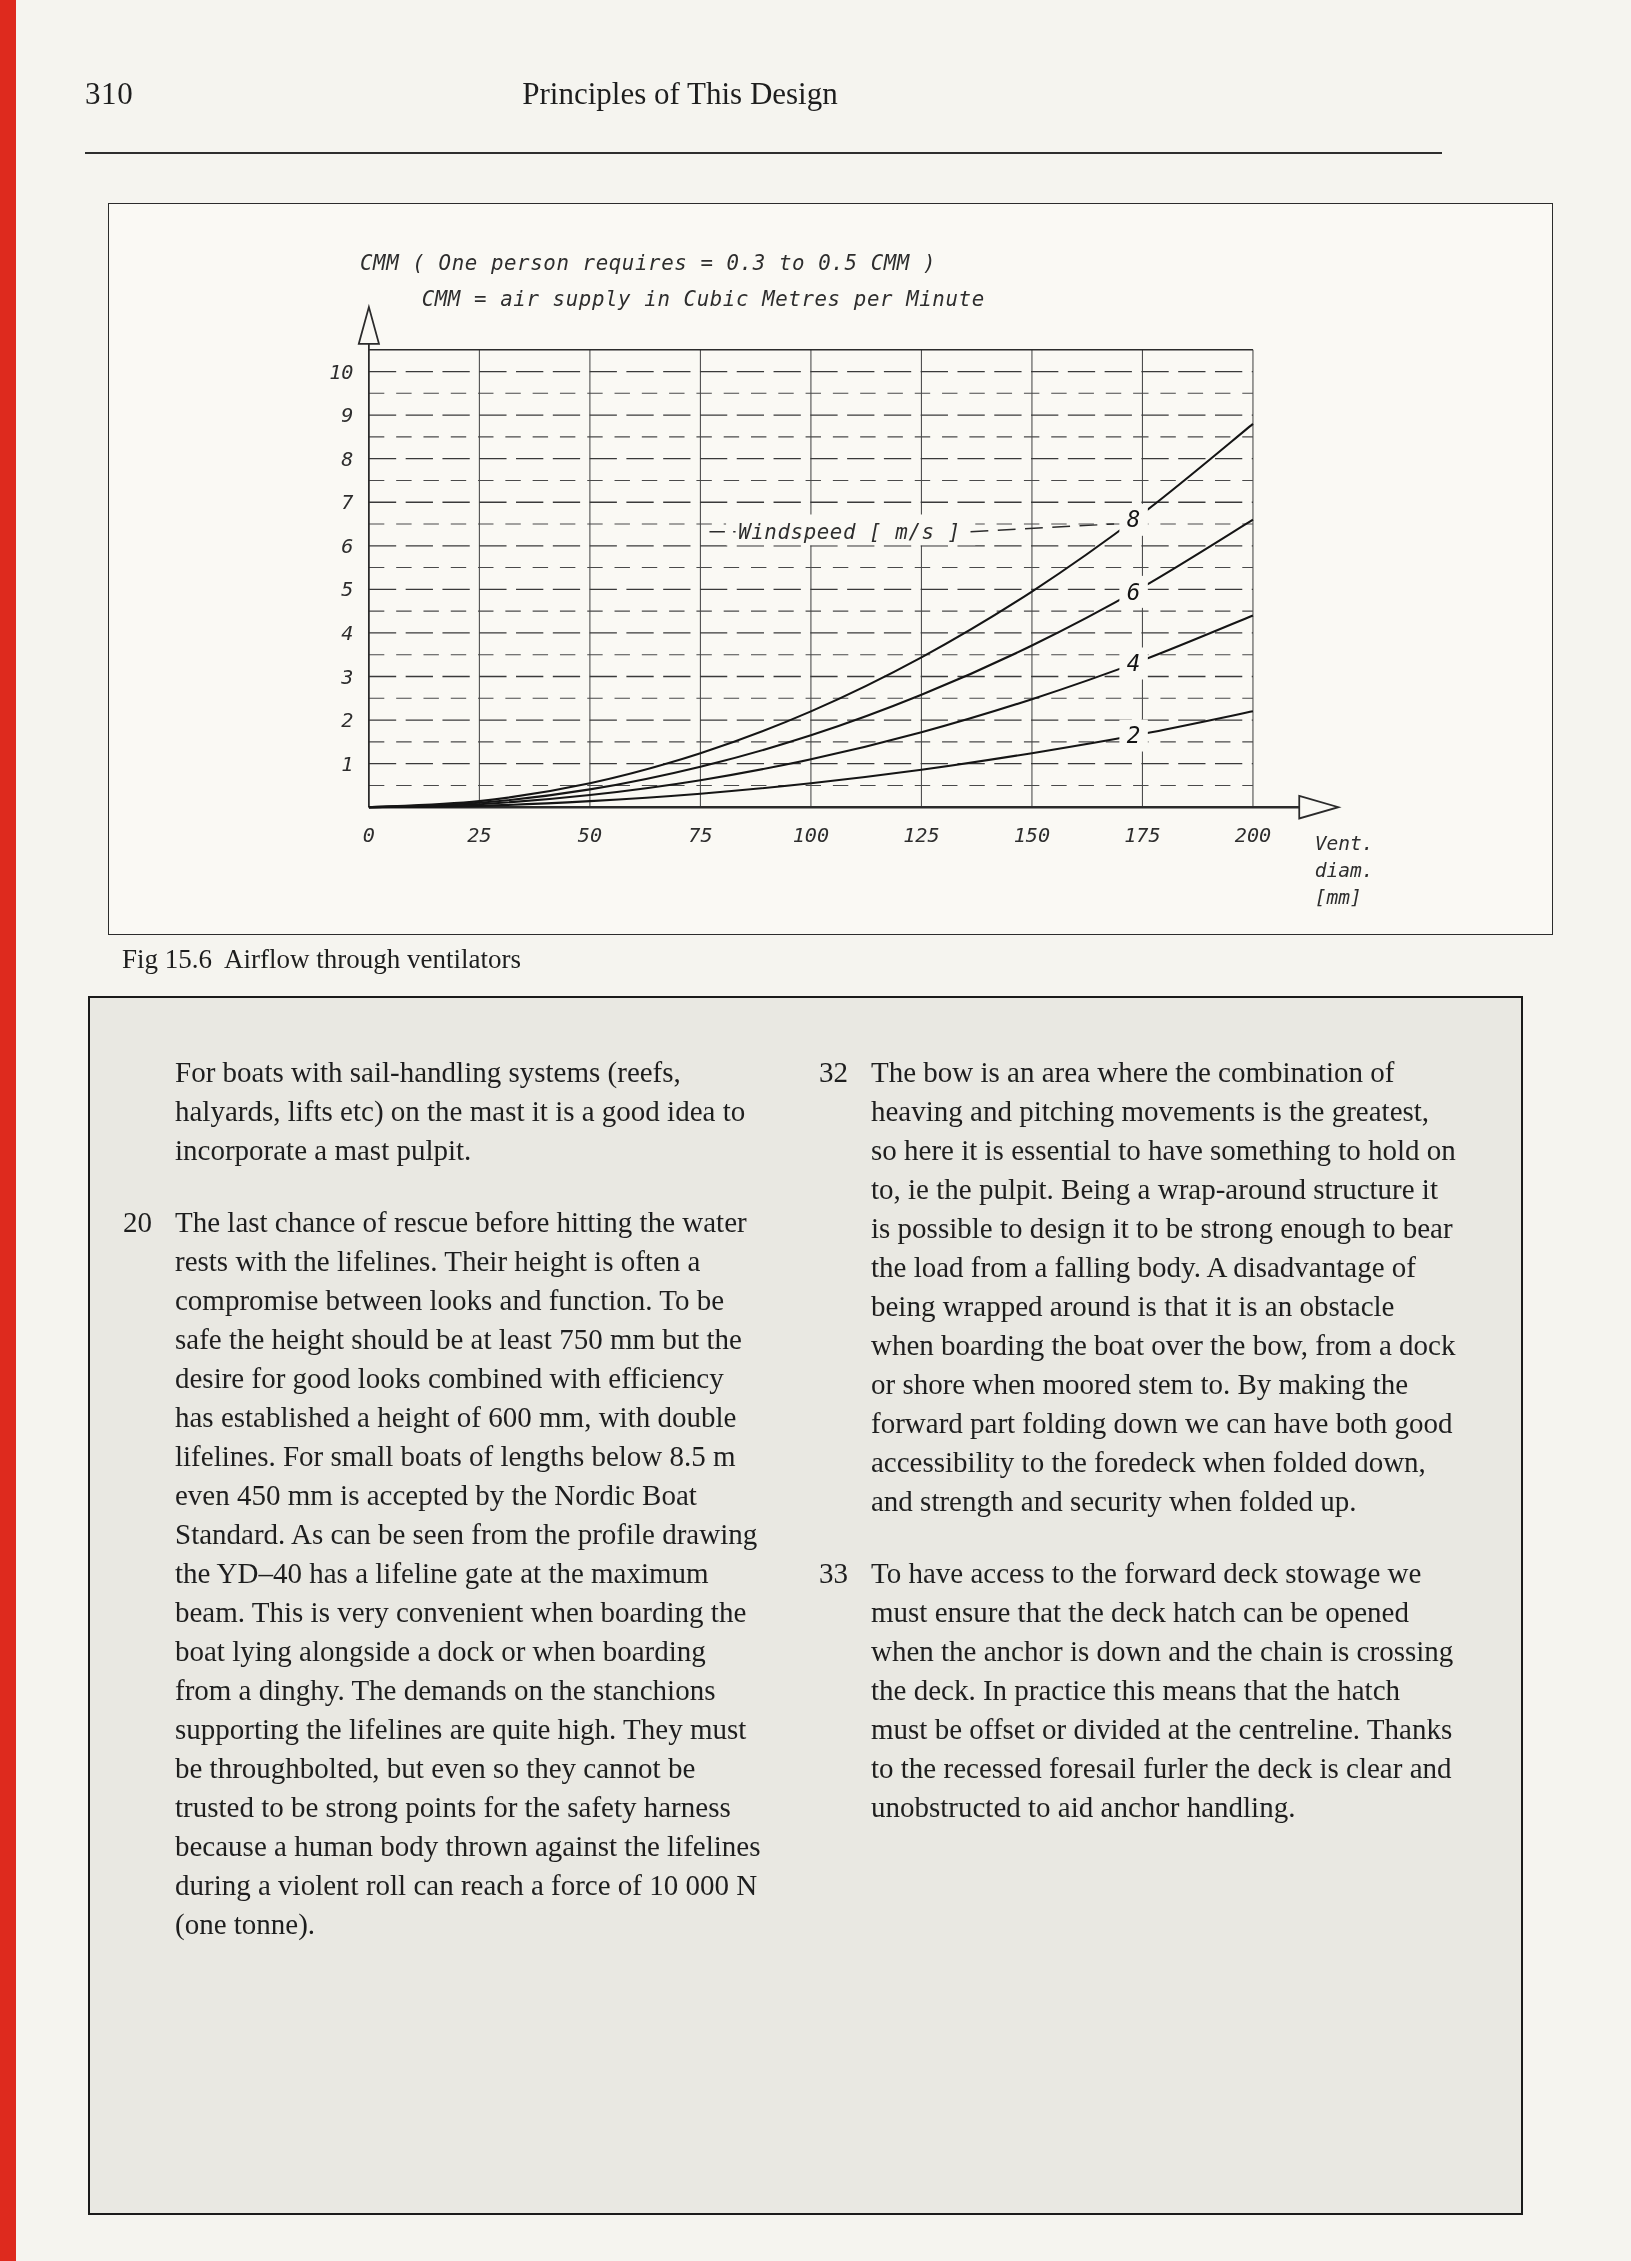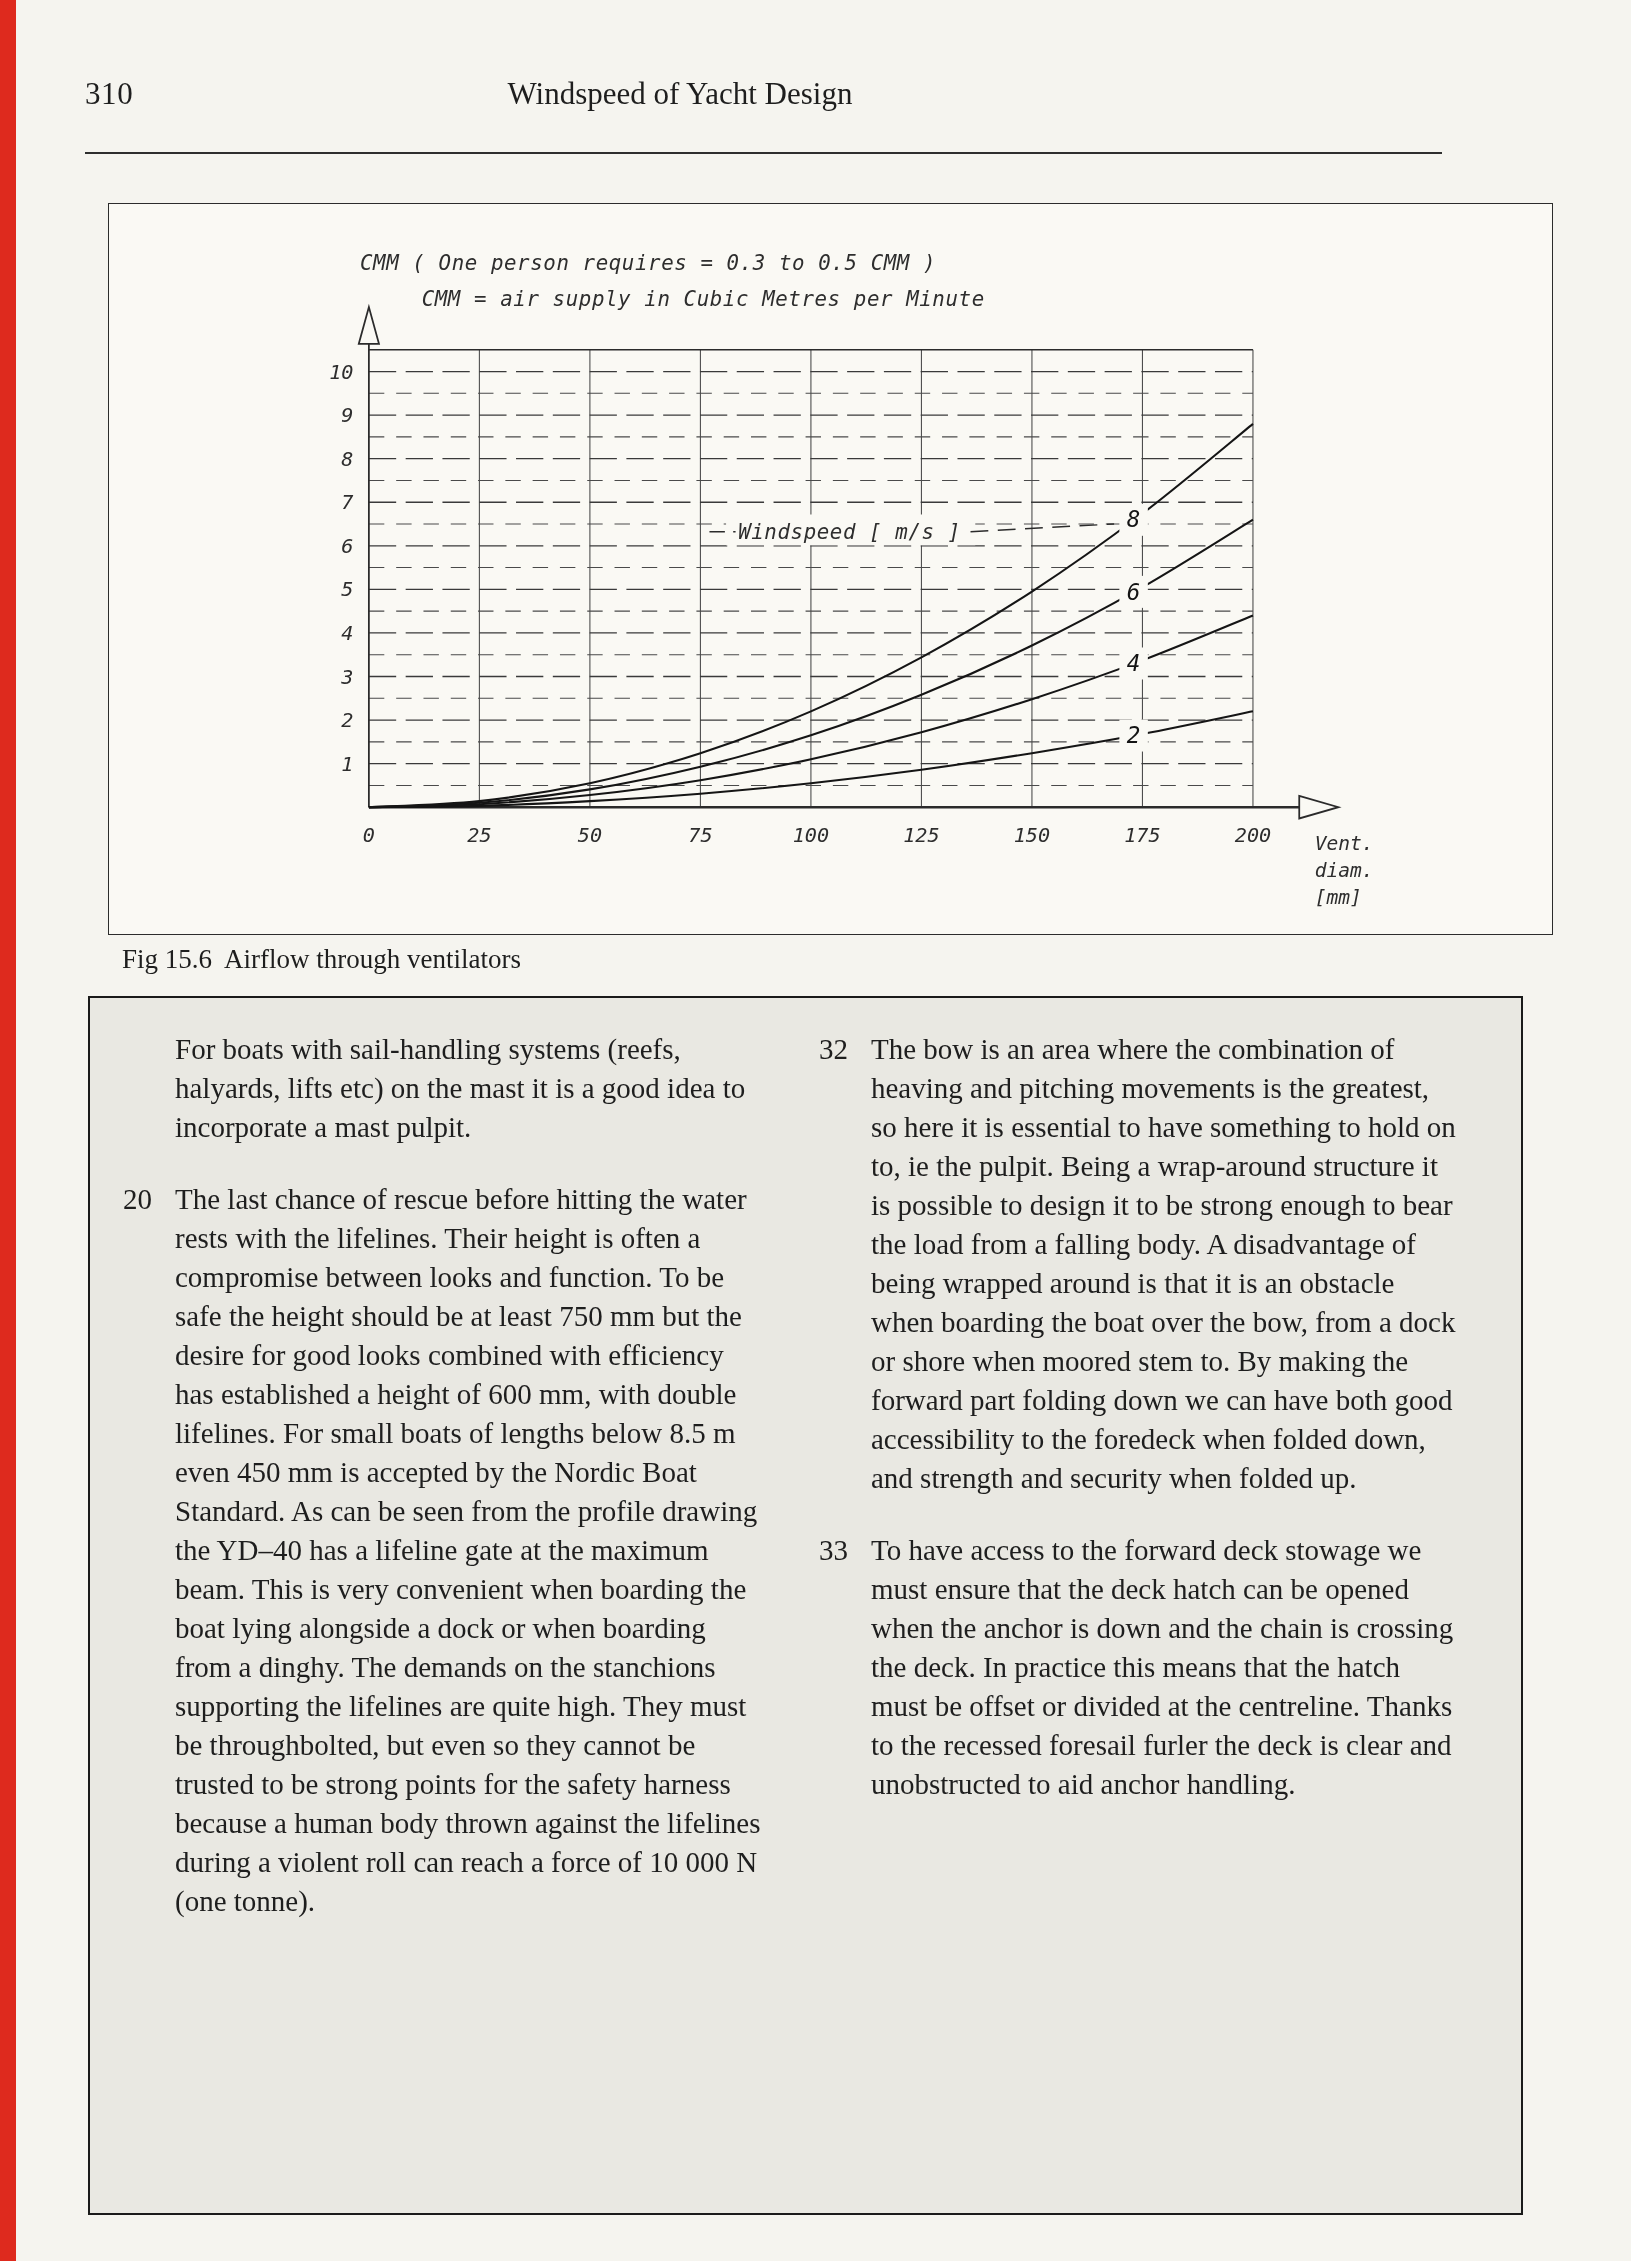--- a/index.html
+++ b/index.html
@@ -13,41 +13,41 @@
   .pagenum{position:absolute;left:85px;top:76px;font-size:31px;letter-spacing:0.6px}
   .booktitle{position:absolute;left:380px;top:76px;width:600px;text-align:center;font-size:31px}
   .header-rule{position:absolute;left:85px;top:152px;width:1357px;height:2.4px;background:#2e2e2e}
   .figure-box{position:absolute;left:90px;top:185px;width:1445px;height:732px;
     border:1.8px solid #2c2c2c;background:#faf9f4;margin:18px}
   .figure-box svg{width:100%;height:100%;display:block}
   .figure-caption{position:absolute;left:122px;top:944px;font-size:27px;}
   .figure-caption .cap-prefix{margin-right:12px}
   .text-box{position:absolute;left:88px;top:996px;width:1435px;height:1219px;
     border:2.4px solid #1a1a1a;background:#e9e8e2;
-    display:flex;gap:56px;padding:32px 62px 0 33px;overflow:hidden}
+    display:flex;gap:56px;padding:55px 62px 0 33px;overflow:hidden}
   .col{flex:1;min-width:0}
   .para{display:flex;margin-bottom:33px}
   .para:last-child{margin-bottom:0}
   .pnum{width:52px;flex:0 0 52px;font-weight:400;font-size:29px;line-height:39px}
   .ptext{flex:1;font-size:29px;line-height:39px}
   
   .cnote{font-family:"DejaVu Sans Mono",monospace;font-style:italic;font-size:35px;fill:#2e2e2e;letter-spacing:1px}
   .cnote2{font-family:"DejaVu Sans Mono",monospace;font-style:italic;font-size:33px;fill:#2e2e2e}
   .ctick{font-family:"DejaVu Sans Mono",monospace;font-style:italic;font-size:34px;fill:#2e2e2e}
   .clabel{font-family:"DejaVu Sans Mono",monospace;font-style:italic;font-size:38px;fill:#141414}
 </style>
 </head>
 <body>
 
 <div>
 
   <div class="red-edge"></div>
 
   <div class="pagenum">310</div>
-  <div class="booktitle">Windspeed of Yacht Design</div>
+  <div class="booktitle">Principles of This Design</div>
   <div class="header-rule"></div>
 
   <figure class="figure-box">
     <svg id="chart-svg" viewBox="0 0 2432 1232" preserveAspectRatio="none">
         <text x="423" y="112" class="cnote">CMM ( One person requires = 0.3 to 0.5 CMM )</text>
         <text x="527" y="172" class="cnote">CMM = air supply in Cubic Metres per Minute</text>
         <line x1="624.25" y1="246" x2="624.25" y2="1018" stroke="#4a4a4a" stroke-width="1.8"></line>
         <line x1="810.5" y1="246" x2="810.5" y2="1018" stroke="#4a4a4a" stroke-width="1.8"></line>
         <line x1="996.75" y1="246" x2="996.75" y2="1018" stroke="#4a4a4a" stroke-width="1.8"></line>
         <line x1="1183" y1="246" x2="1183" y2="1018" stroke="#4a4a4a" stroke-width="1.8"></line>

